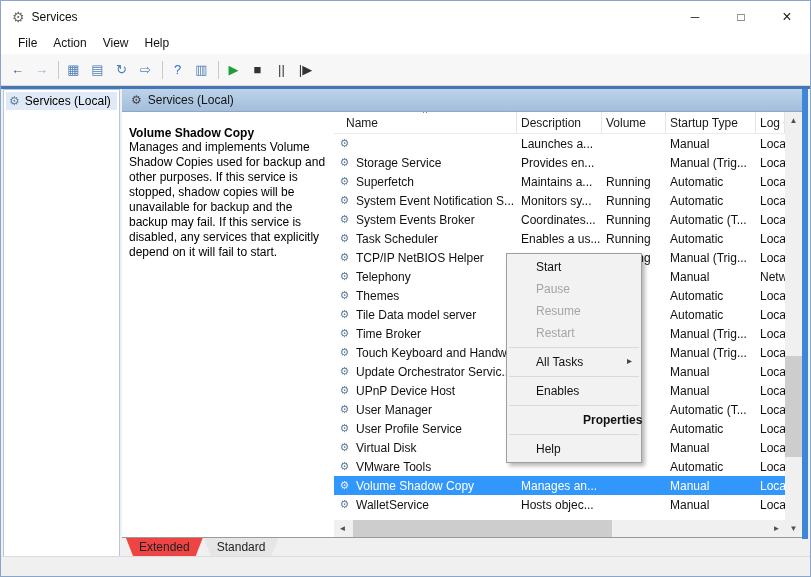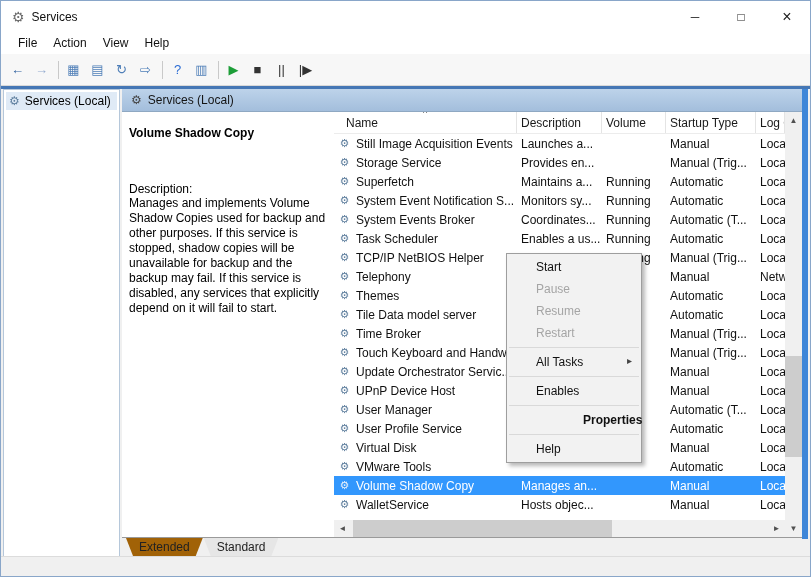--- a/index.html
+++ b/index.html
@@ -71,21 +71,21 @@
   .hs-thumb{position:absolute;left:2px;top:0;height:100%;width:62%;background:#cdcdcd;}
   .vscroll{flex:0 0 17px;width:17px;background:#f0f0f0;position:relative;}
   .vs-btn{width:17px;height:17px;display:flex;align-items:center;justify-content:center;font-size:8px;color:#505050;}
   .vs-btn.down{position:absolute;bottom:0;left:0;}
   .vs-track{position:absolute;top:17px;bottom:17px;left:0;right:0;}
   .vs-thumb{position:absolute;left:0;width:100%;top:58%;height:26%;background:#cdcdcd;}
 
   
   .tab-bar{position:absolute;left:0;right:0;bottom:0;height:19px;background:#f0f0f0;border-top:1px solid #9a9a9a;display:flex;align-items:stretch;padding-left:4px;}
   .tab{padding:2px 13px 0 13px;margin-right:1px;background:#e6e6e6;color:#222;clip-path:polygon(0 0,100% 0,calc(100% - 7px) 100%,7px 100%);}
-  .tab.active{background:#a16207;}
+  .tab.active{background:#ef4444;}
 
   
   .context-menu{position:absolute;left:505px;top:252px;width:136px;background:#f2f2f2;border:1px solid #9e9e9e;box-shadow:3px 3px 4px rgba(0,0,0,.28);z-index:20;padding:2px 0;}
   .cm-item{height:22px;display:flex;align-items:center;padding-left:29px;position:relative;color:#111;}
   .cm-item.disabled{color:#a5a5a5;}
   .cm-item.bold .cm-label{font-weight:bold;margin-left:47px;}
   .cm-item.separator{height:7px;padding:0;}
   .cm-item.separator::after{content:"";position:absolute;left:2px;right:2px;top:3px;border-top:1px solid #d9d9d9;}
   .cm-arrow{display:none;}
   .cm-item.has-submenu .cm-arrow{display:block;position:absolute;right:9px;top:4px;font-size:10px;color:#444;}
@@ -185,21 +185,20 @@
   <div class="content">
     <div class="view-header">
       <span class="vh-icon">⚙</span>
       <span class="vh-label">Services (Local)</span>
     </div>
 
     <div class="view-body">
 
       <div class="detail-pane">
         <div class="svc-title">Volume Shadow Copy</div>
-        <div class="svc-desc-label">Description:</div>
         <div class="svc-desc">Manages and implements Volume Shadow Copies used for backup and other purposes. If this service is stopped, shadow copies will be unavailable for backup and the backup may fail. If this service is disabled, any services that explicitly depend on it will fail to start.</div>
       </div>
 
       <div class="list-area">
         <div class="list-header">
 
             <div class="col sorted">
               <span class="sort-caret">^</span>
               <span class="col-label">Name</span>
             </div>
@@ -222,21 +221,20 @@
             <div class="col">
               
               <span class="col-label">Log O</span>
             </div>
           </div>
         <div class="rows">
 
             <div class="row">
               <div class="cell name-cell">
                 <span class="svc-icon">⚙</span>
-                <span>Still Image Acquisition Events</span>
               </div>
               <div class="cell">Launches a...</div>
               <div class="cell"></div>
               <div class="cell">Manual</div>
               <div class="cell">Local</div>
             </div>
 
             <div class="row">
               <div class="cell name-cell">
                 <span class="svc-icon">⚙</span>

